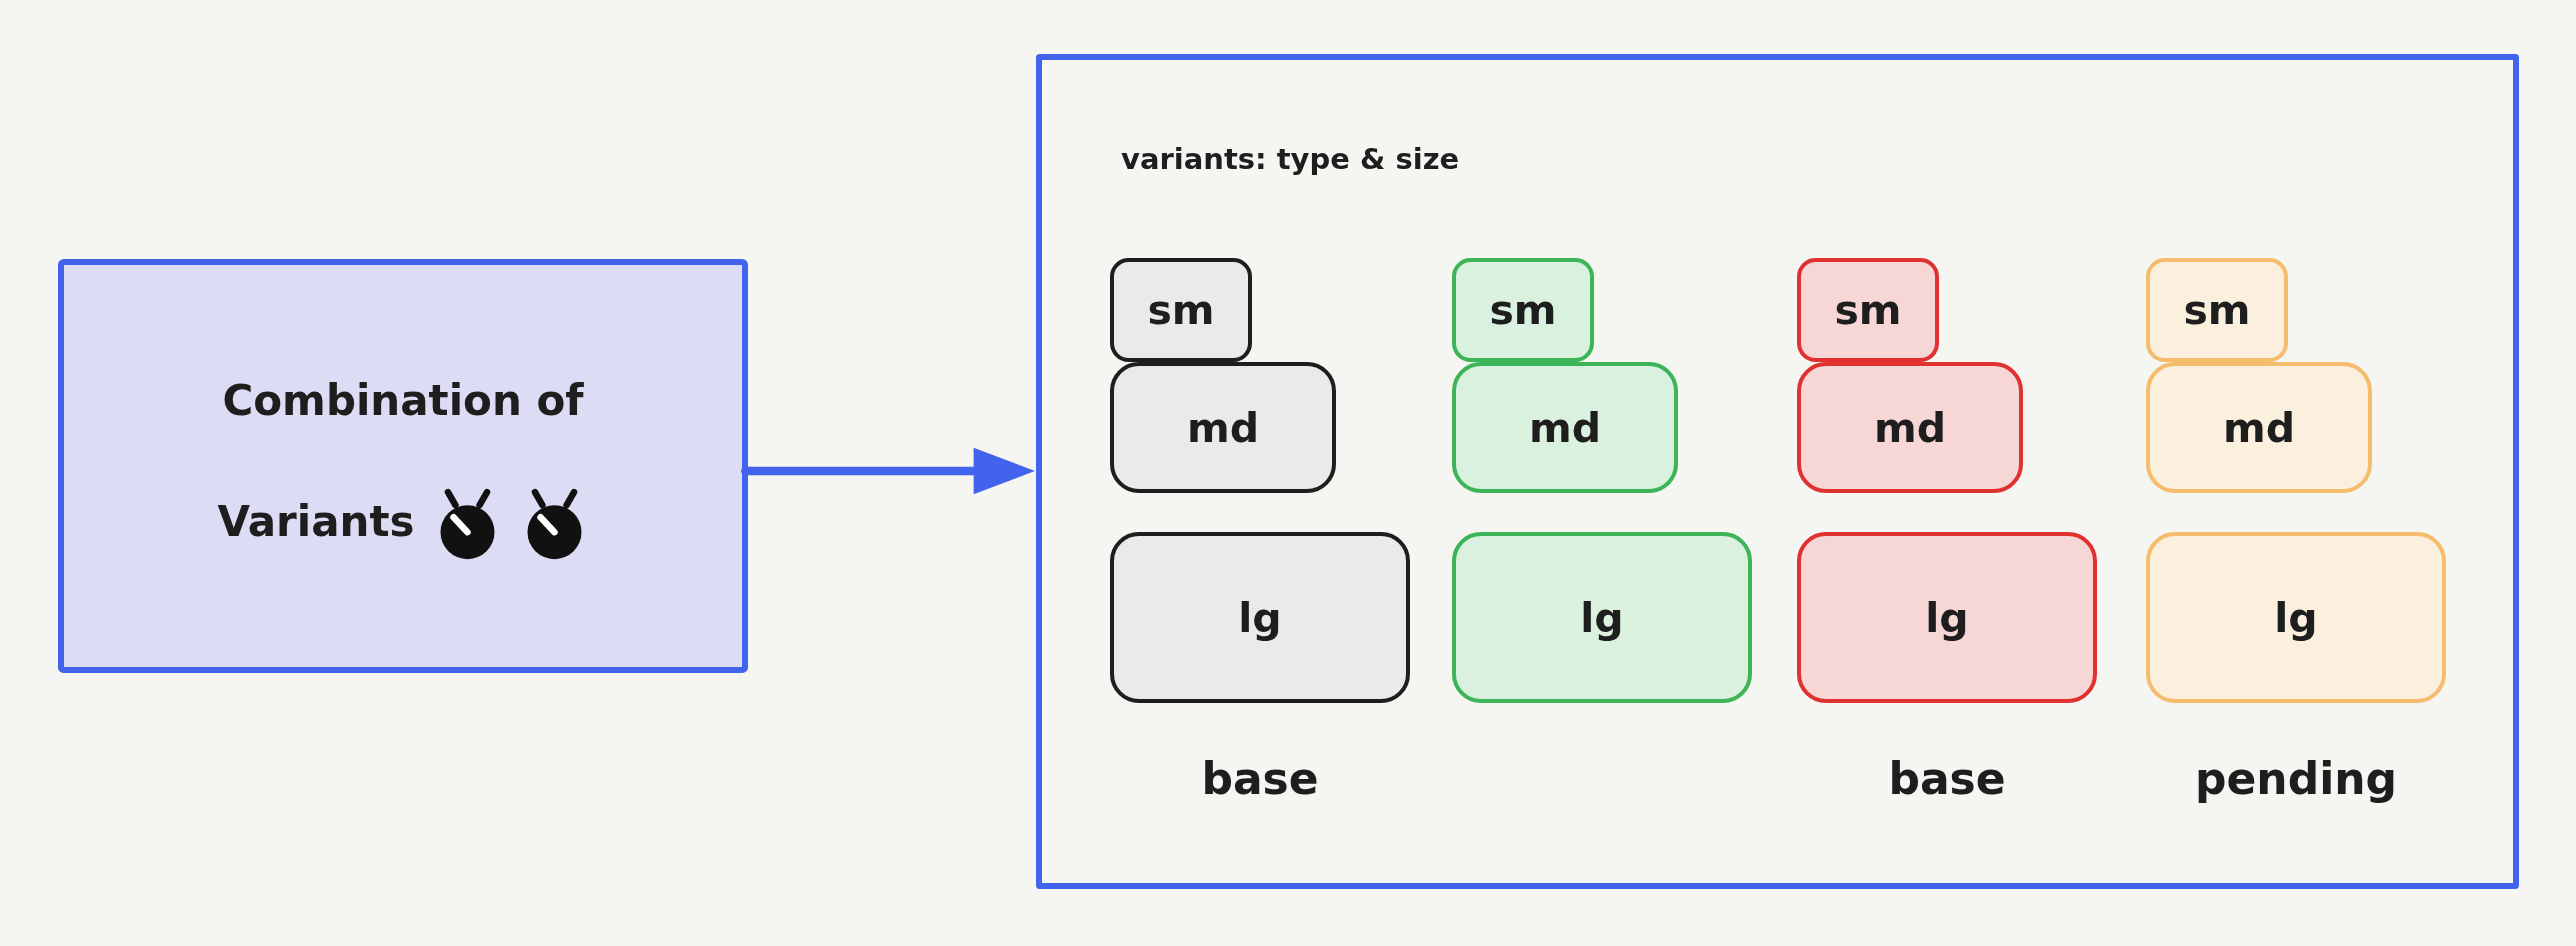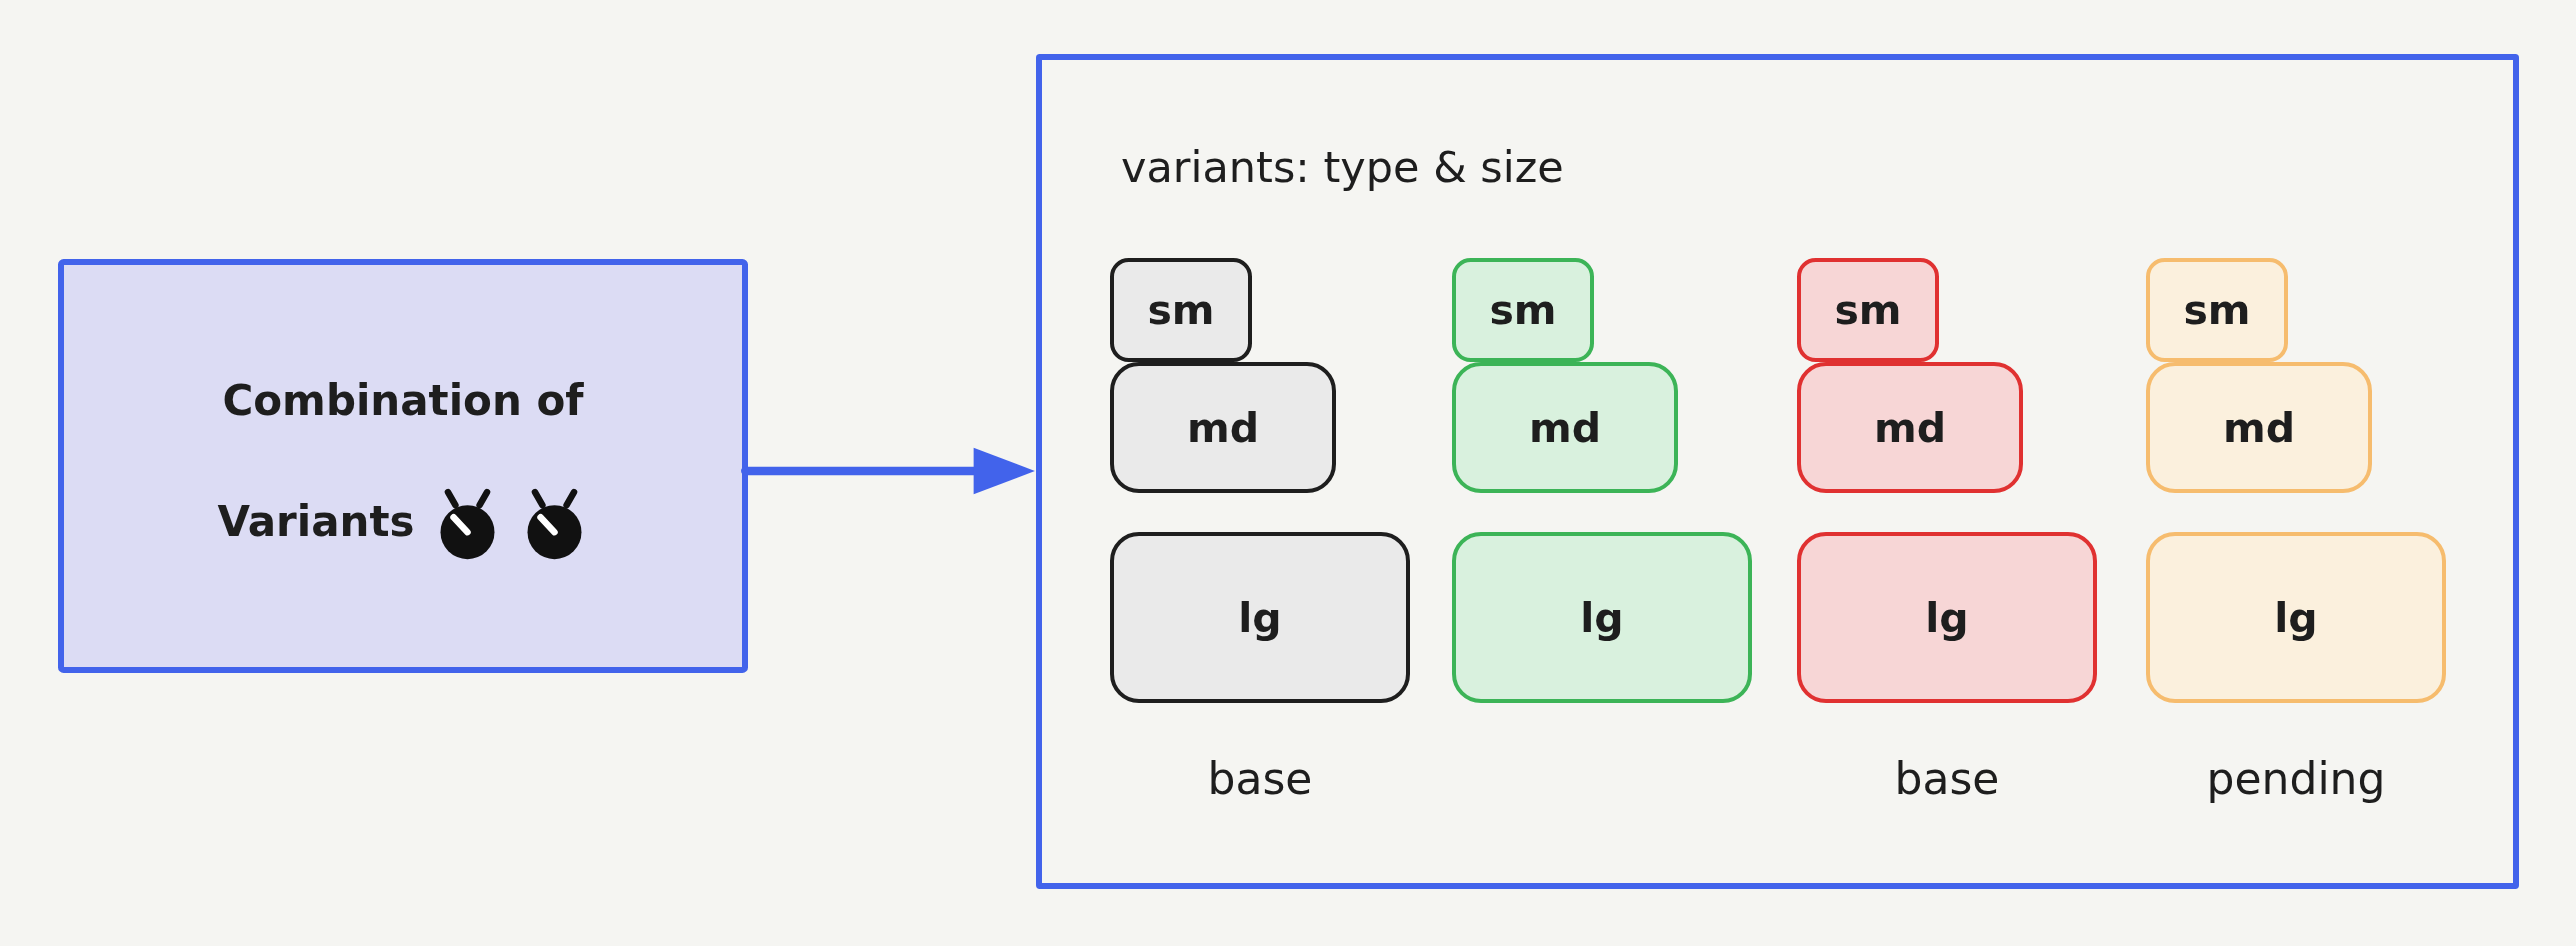--- a/index.html
+++ b/index.html
@@ -55,22 +55,22 @@
     position: absolute;
     left: 1036px; top: 54px;
     width: 1483px; height: 835px;
     border: 6.5px solid #4263eb;
     border-radius: 3.7px;
     box-sizing: border-box;
   }
   .panel-title {
     position: absolute;
     left: 79px; top: 82px;
-    font-size: 43px;
-    font-weight: 400;
+    font-size: 29px;
+    font-weight: 700;
   }
   .col {
     position: absolute;
     top: 198px;
     width: 300px;
     display: flex;
     flex-direction: column;
     align-items: flex-start;
   }
   .col-0 { left: 68px; }
@@ -92,21 +92,21 @@
   }
   .vbox.sm { width: 142px; height: 104px; border-radius: 18.7px; }
   .vbox.md { width: 226px; height: 131px; margin-bottom: 39px; }
   .vbox.lg { width: 300px; height: 171px; }
 
   .col-label {
     width: 300px;
     text-align: center;
     margin-top: 50px;
     font-size: 44px;
-    font-weight: 400;
+    font-weight: 700;
   }
 </style>
 </head>
 <body>
 
 <div class="canvas" style="background: rgb(245, 245, 242);">
 
   <div class="source-box" style="border-color: rgb(66, 99, 235); background: rgb(220, 220, 244); color: rgb(30, 30, 30);">
     <div class="source-title">
       <div>Combination of</div>

